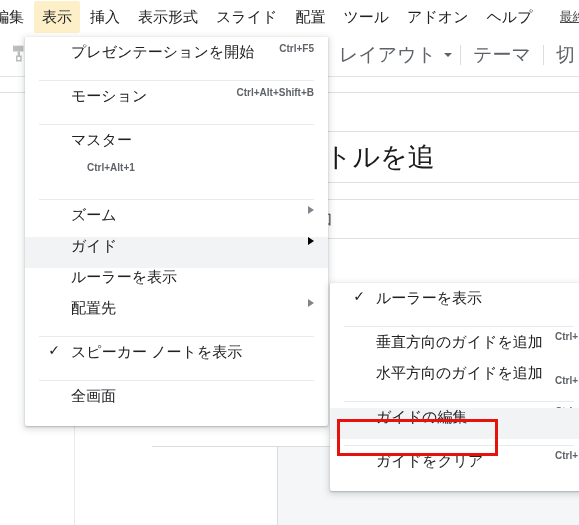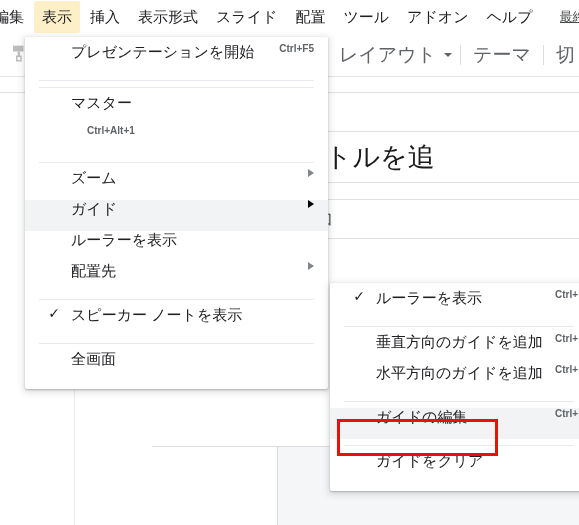--- a/index.html
+++ b/index.html
@@ -135,21 +135,21 @@
   #menu-guides {
     position: absolute; left: 330px; top: 283px; width: 258px;
     background: #ffffff;
     box-shadow: 0 2px 6px 2px rgba(60,64,67,.15), 0 1px 2px rgba(60,64,67,.3);
     border-radius: 2px;
     padding: 6px 0 8px 0;
     overflow: hidden;
     z-index: 50;
   }
   #menu-guides .mi { padding-right: 10px; }
-  #menu-guides .acc { margin-left: 12px; }
+  #menu-guides .acc { margin-left: 12px; margin-top: 42px; }
 
   
   #annot {
     position: absolute; left: 337px; top: 419px; width: 161px; height: 37px;
     border: 3px solid #e8120c; z-index: 60; pointer-events: none;
   }
 </style>
 </head>
 <body>
 
@@ -213,20 +213,25 @@
     </div>
   </div>
 
   <div id="menu-view">
       <div class="mi">
         <span class="chk"></span>
         <span class="lbl">プレゼンテーションを開始</span>
         <span class="acc">Ctrl+F5</span>
       </div>
       <div class="msep"></div>
+      <div class="mi">
+        <span class="chk"></span>
+        <span class="lbl">モーション</span>
+        <span class="acc">Ctrl+Alt+Shift+B</span>
+      </div>
       <div class="msep"></div>
       <div class="mi">
         <span class="chk"></span>
         <span class="lbl">マスター</span>
       </div>
       <div class="mi">
         <span class="chk"></span>
         <span class="acc">Ctrl+Alt+1</span>
       </div>
       <div class="msep"></div>

